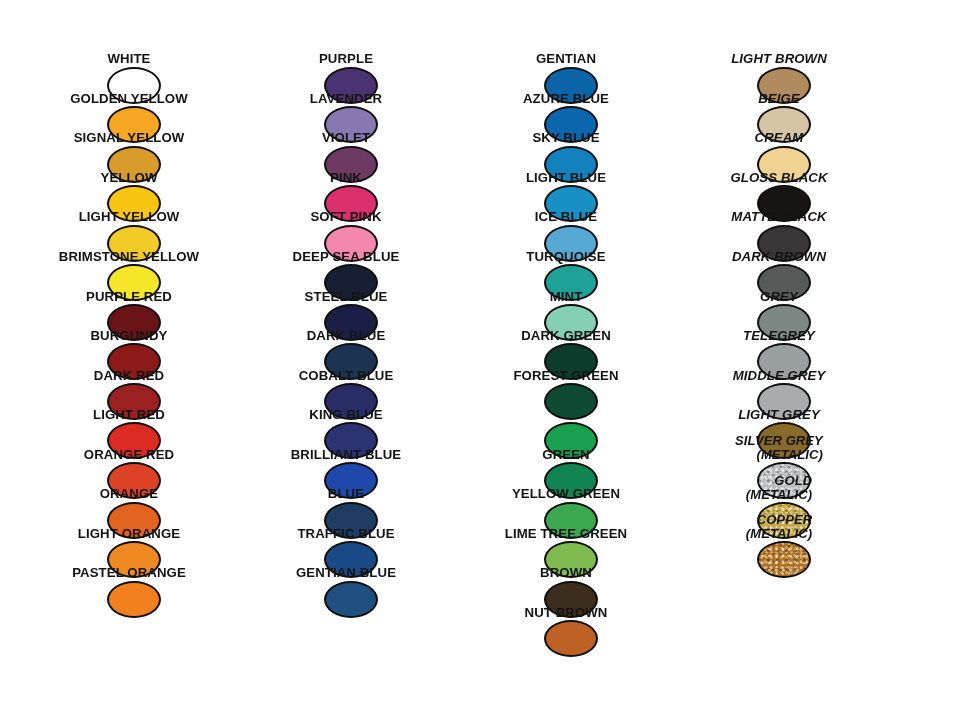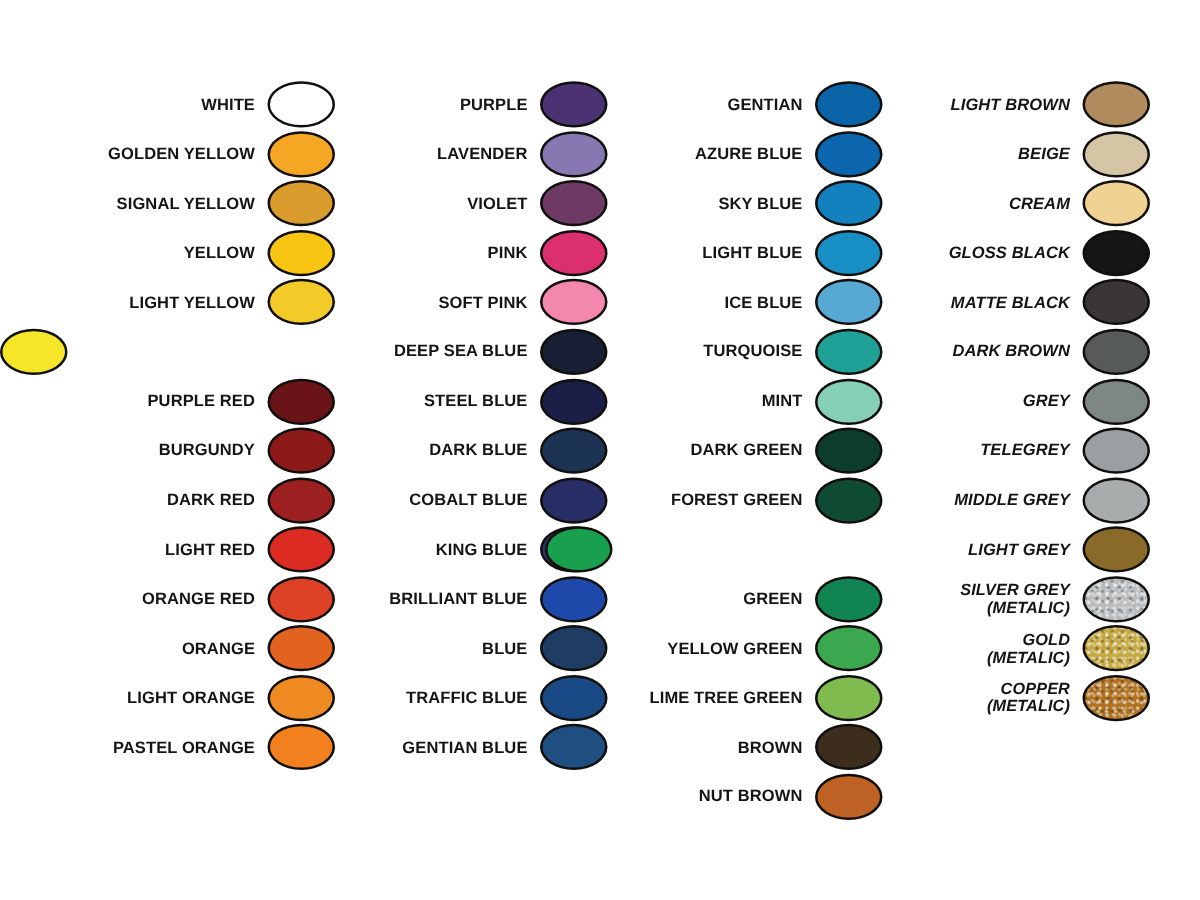--- a/index.html
+++ b/index.html
@@ -33,21 +33,22 @@
   .col-0 { left: 0px;   width: 268px; }
   .col-1 { left: 216px; width: 270px; }
   .col-2 { left: 436px; width: 270px; }
   .col-3 { left: 648px; width: 272px; font-style: italic; }
 
   .row {
     position: relative;
     height: 39.55px;
     display: flex;
     align-items: center;
-    justify-content: space-between;
+    justify-content: flex-end;
+    flex-direction: column;
   }
 
   .row-label {
     font-size: 13.2px;
     font-weight: 600;
     letter-spacing: 0.1px;
     text-align: right;
     line-height: 1.08;
     white-space: pre-line;
     padding-right: 10px;
@@ -109,20 +110,21 @@
       </div>
       <div class="row">
         <div class="row-label">YELLOW</div>
         <div class="swatch" style="background: rgb(249, 197, 19); border-color: rgb(16, 15, 13);"></div>
       </div>
       <div class="row">
         <div class="row-label">LIGHT YELLOW</div>
         <div class="swatch" style="background: rgb(242, 203, 40); border-color: rgb(16, 15, 13);"></div>
       </div>
       <div class="row">
+        <div class="row-label">BRIMSTONE YELLOW</div>
         <div class="swatch" style="background: rgb(245, 230, 42); border-color: rgb(16, 15, 13);"></div>
       </div>
       <div class="row">
         <div class="row-label">PURPLE RED</div>
         <div class="swatch" style="background: rgb(107, 20, 24); border-color: rgb(16, 15, 13);"></div>
       </div>
       <div class="row">
         <div class="row-label">BURGUNDY</div>
         <div class="swatch" style="background: rgb(139, 26, 24); border-color: rgb(16, 15, 13);"></div>
       </div>

